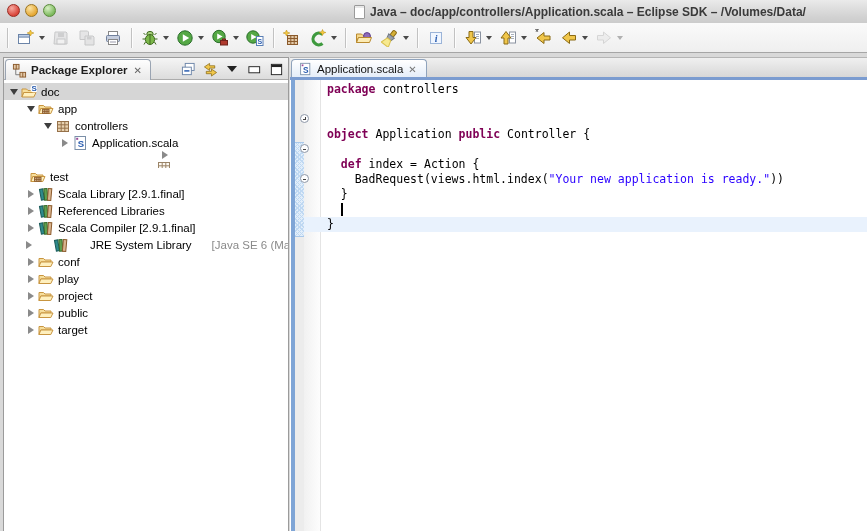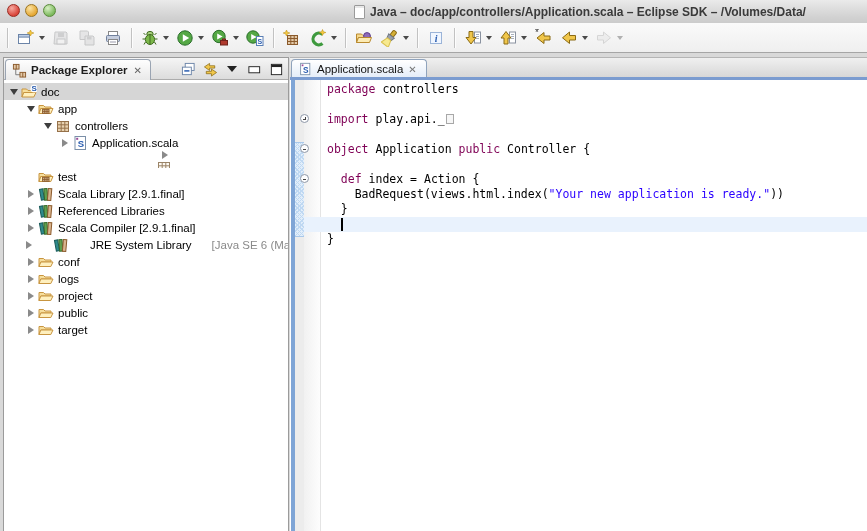--- a/index.html
+++ b/index.html
@@ -86,21 +86,21 @@
   .range-ind{position:absolute;left:5px;width:9px;background-color:#E2EEFA;
     background-image:repeating-linear-gradient(45deg,#BFD8F2 0,#BFD8F2 1px,transparent 1px,transparent 3px),
                      repeating-linear-gradient(-45deg,#BFD8F2 0,#BFD8F2 1px,transparent 1px,transparent 3px);
     border-top:1px solid #A9C8EA;border-bottom:1px solid #A9C8EA;}
   .fold-col{position:absolute;left:14px;top:0;bottom:0;width:17px;
     background:linear-gradient(to right,#F1F1F1,#FDFDFD);border-right:1px solid #E4E4E4;}
   .cur-line{position:absolute;left:14px;right:0;height:15px;background:#E9F2FD;display:none;}
   .text-col{position:absolute;left:32px;right:0;top:0;bottom:0;padding-top:2px;}
   .code-line{height:15px;line-height:15px;padding-left:5px;white-space:pre;
     font-family:"DejaVu Sans Mono",monospace;font-size:11.5px;color:#000;}
-  .tok-kw{color:#7F0055;font-weight:normal;}
+  .tok-kw{color:#7F0055;font-weight:bold;}
   .tok-str{color:#2A00FF;}
   .foldbox{display:inline-block;width:8px;height:10px;border:1px solid #A8A8A8;background:#F6F6F6;
     vertical-align:-1px;margin-left:1px;}
   .cursor{display:inline-block;width:2px;height:13px;background:#000;vertical-align:middle;}
   .fold{position:absolute;left:10px;width:9px;height:9px;border:1px solid #8E98A8;border-radius:50%;
     background:#FDFDFE;}
   .fold::before{content:"";position:absolute;left:2px;right:2px;top:4px;height:1px;background:#444;}
   .fold.plus::after{content:"";position:absolute;top:2px;bottom:2px;left:4px;width:1px;background:#444;}
 </style>
 </head>
@@ -474,21 +474,21 @@
                 <g stroke="#9A8468">
                   <line x1="6.2" y1="3.5" x2="6.2" y2="13.5"></line>
                   <line x1="9.8" y1="3.5" x2="9.8" y2="13.5"></line>
                   <line x1="2.5" y1="6.8" x2="13.5" y2="6.8"></line>
                   <line x1="2.5" y1="10.2" x2="13.5" y2="10.2"></line>
                 </g>
               </svg>
             </span>
             <span>views</span>
           </div>
-          <div class="trow" style="padding-left: 21px;">
+          <div class="trow" style="padding-left: 13px;">
             <span class="arr"></span>
             <span class="ticon">
               <svg viewBox="0 0 16 16" xmlns="http://www.w3.org/2000/svg">
                 <path d="M1,12.5 L1,4.5 L5.5,4.5 L7,6 L13,6 L13,7.5 L2.8,7.5 Z" fill="#F6DE9C" stroke="#C89540"></path>
                 <path d="M2.8,7.5 L15,7.5 L12.8,12.5 L1,12.5 Z" fill="#FFF0BE" stroke="#C89540"></path>
                 <g stroke="#8B5A2B">
                   <rect x="4.6" y="8.3" width="6.4" height="4" fill="#E3C9A8"></rect>
                   <line x1="6.8" y1="8.3" x2="6.8" y2="12.3"></line>
                   <line x1="9" y1="8.3" x2="9" y2="12.3"></line>
                   <line x1="4.6" y1="10.3" x2="11" y2="10.3"></line>
@@ -589,21 +589,21 @@
           <div class="trow" style="padding-left: 21px;">
             <span class="arr">
               <span class="arr-right"></span>
             </span>
             <span class="ticon">
               <svg viewBox="0 0 16 16" xmlns="http://www.w3.org/2000/svg">
                 <path d="M1,12.5 L1,4.5 L5.5,4.5 L7,6 L13,6 L13,8 L2.8,8 Z" fill="#F6DE9C" stroke="#C89540"></path>
                 <path d="M2.8,8 L15,8 L12.8,12.5 L1,12.5 Z" fill="#FFF0BE" stroke="#C89540"></path>
               </svg>
             </span>
-            <span>logs</span>
+            <span>play</span>
           </div>
           <div class="trow" style="padding-left: 21px;">
             <span class="arr">
               <span class="arr-right"></span>
             </span>
             <span class="ticon">
               <svg viewBox="0 0 16 16" xmlns="http://www.w3.org/2000/svg">
                 <path d="M1,12.5 L1,4.5 L5.5,4.5 L7,6 L13,6 L13,8 L2.8,8 Z" fill="#F6DE9C" stroke="#C89540"></path>
                 <path d="M2.8,8 L15,8 L12.8,12.5 L1,12.5 Z" fill="#FFF0BE" stroke="#C89540"></path>
               </svg>
@@ -654,21 +654,20 @@
       <div class="tab-underline"></div>
       <div class="editor-body">
         <div class="blue-bar"></div>
         <div class="ann-col"></div>
         <div class="range-ind" id="range-ind" style="top: 62px; height: 95px;"></div>
         <div class="fold-col"></div>
         <div class="cur-line" id="cur-line" style="top: 137px; display: block;"></div>
         <div class="text-col" id="code">
             <div class="code-line"><span class="tok-kw">package</span><span class="tok-pl"> controllers</span></div>
             <div class="code-line"></div>
-            <div class="code-line"><span class="tok-kw">import</span><span class="tok-pl"> play.api._</span><span class="foldbox"></span></div>
             <div class="code-line"></div>
             <div class="code-line"><span class="tok-kw">object</span><span class="tok-pl"> Application </span><span class="tok-kw">public</span><span class="tok-pl"> Controller {</span></div>
             <div class="code-line"></div>
             <div class="code-line"><span class="tok-pl">  </span><span class="tok-kw">def</span><span class="tok-pl"> index = Action {</span></div>
             <div class="code-line"><span class="tok-pl">    BadRequest(views.html.index(</span><span class="tok-str">"Your new application is ready."</span><span class="tok-pl">))</span></div>
             <div class="code-line"><span class="tok-pl">  }</span></div>
             <div class="code-line"><span>  </span><span class="cursor"></span></div>
             <div class="code-line"><span class="tok-pl">}</span></div>
           </div>
         <div id="fold-icons">

